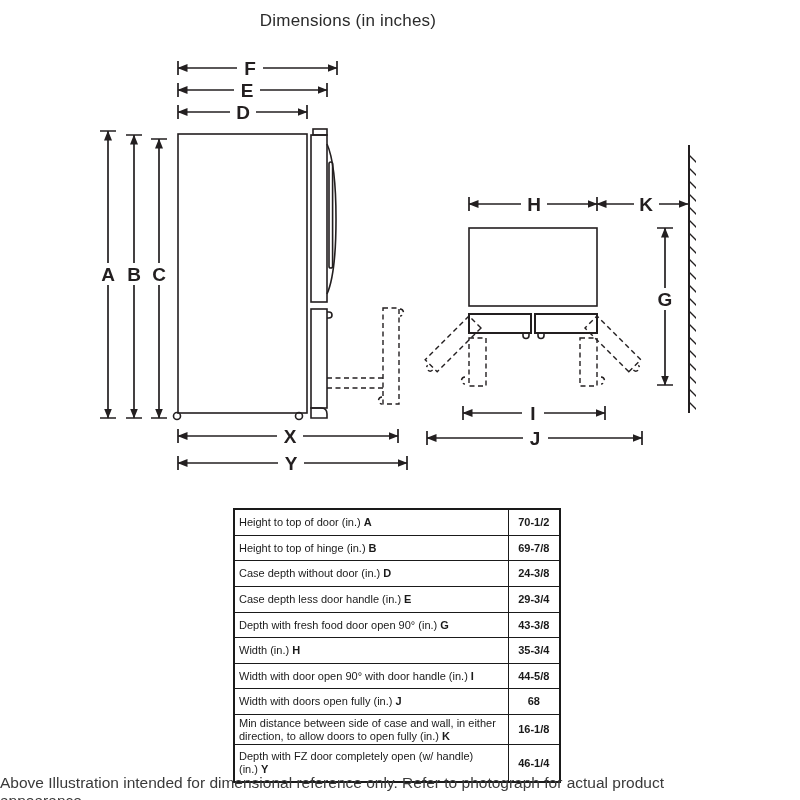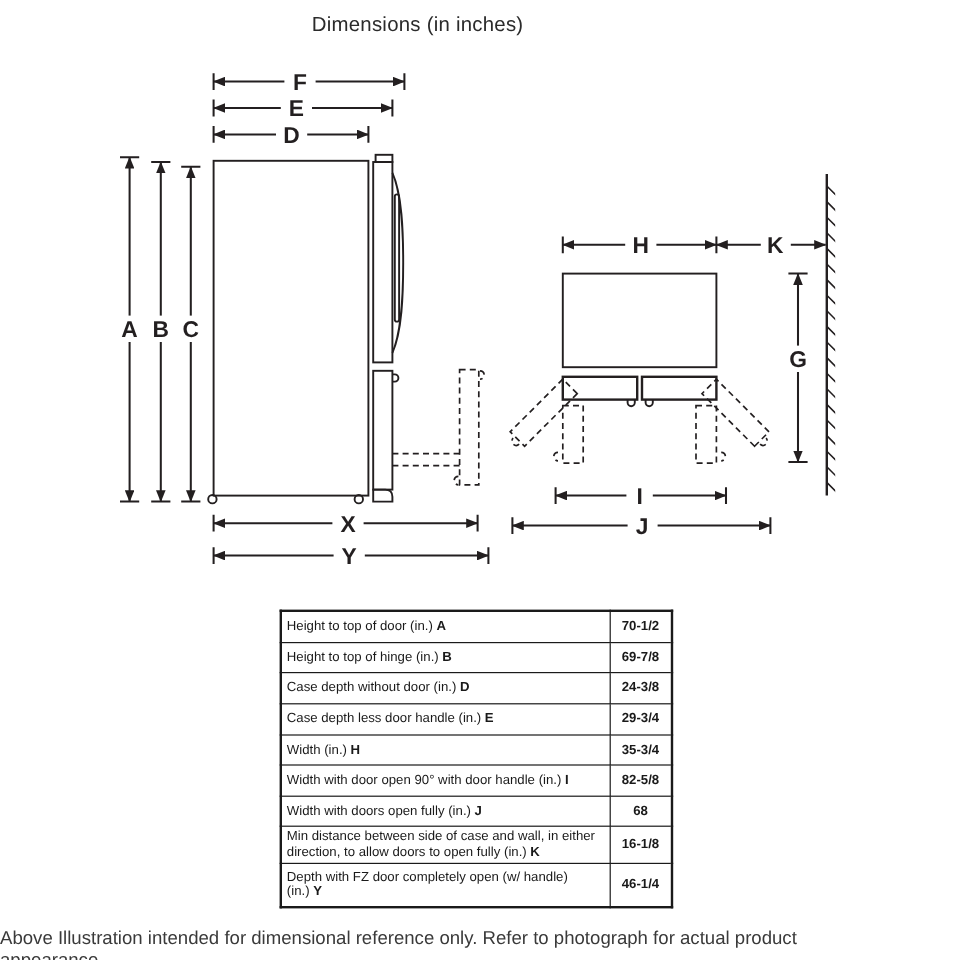--- a/index.html
+++ b/index.html
@@ -211,26 +211,30 @@
         </tr>
         <tr>
           <td class="lbl"><span>Case depth without door (in.)</span><b>D</b></td>
           <td class="val">24-3/8</td>
         </tr>
         <tr>
           <td class="lbl"><span>Case depth less door handle (in.)</span><b>E</b></td>
           <td class="val">29-3/4</td>
         </tr>
         <tr>
+          <td class="lbl"><span>Depth with fresh food door open 90° (in.)</span><b>G</b></td>
+          <td class="val">43-3/8</td>
+        </tr>
+        <tr>
           <td class="lbl"><span>Width (in.)</span><b>H</b></td>
           <td class="val">35-3/4</td>
         </tr>
         <tr>
           <td class="lbl"><span>Width with door open 90° with door handle (in.)</span><b>I</b></td>
-          <td class="val">82-5/8</td>
+          <td class="val">44-5/8</td>
         </tr>
         <tr>
           <td class="lbl"><span>Width with doors open fully (in.)</span><b>J</b></td>
           <td class="val">68</td>
         </tr>
         <tr>
           <td class="lbl"><span>Min distance between side of case and wall, in either direction, to allow doors to open fully (in.)</span><b>K</b></td>
           <td class="val">16-1/8</td>
         </tr>
         <tr class="pad">

